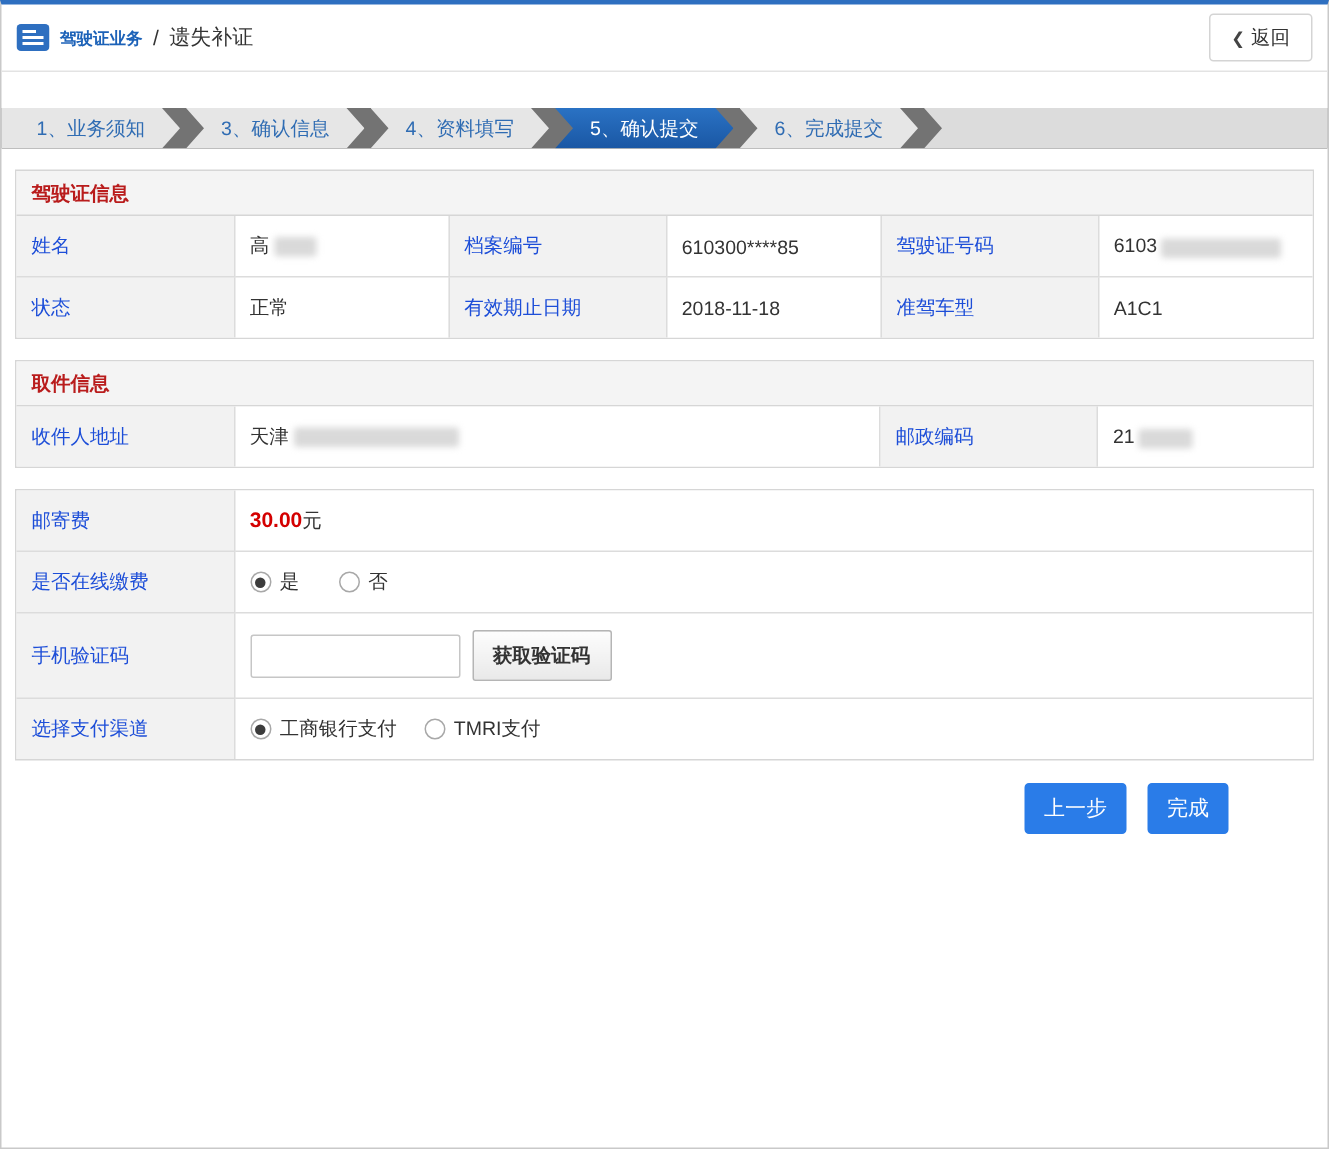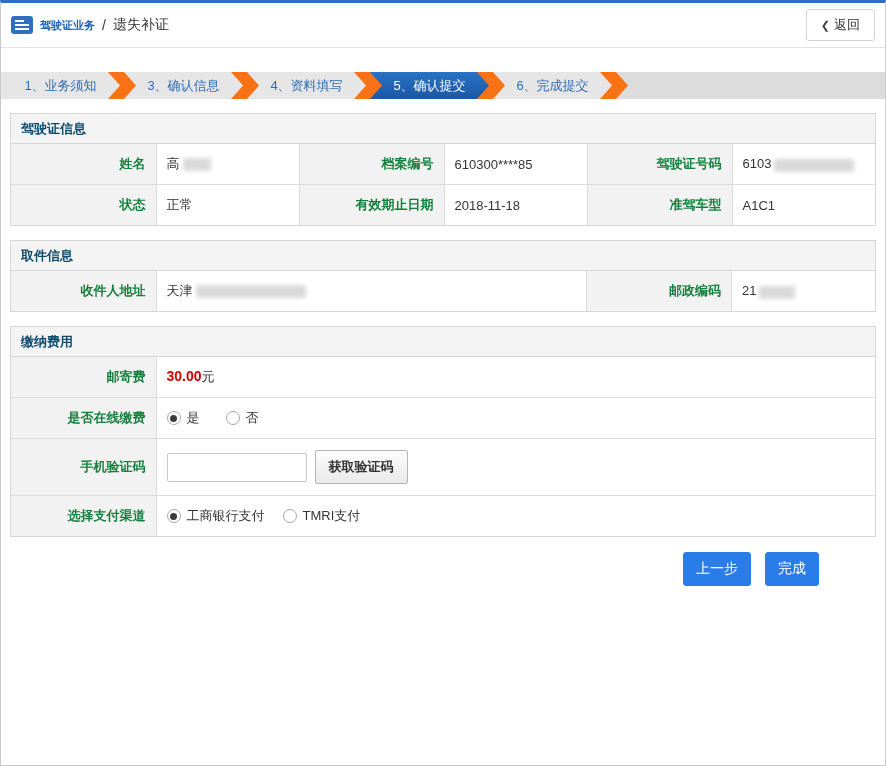--- a/index.html
+++ b/index.html
@@ -42,21 +42,21 @@
     color: #333;
     cursor: pointer;
     font-family: inherit;
   }
   .back-chev { font-size: 11px; color: #444; }
   
   .steps {
     display: flex;
     height: 27px;
     margin-top: 24px;
-    background: #f97316;
+    background: #737373;
   }
   .step {
     width: 119px;
     margin-right: 4px;
     background: #e6e6e6;
     color: #2f6cb3;
     display: flex;
     align-items: center;
     justify-content: center;
     font-size: 13px;
@@ -76,31 +76,30 @@
   }
   
   .content { padding: 0 9px; }
   .section { margin-top: 14px; border: 1px solid #d6d6d6; }
   .section-header {
     height: 30px;
     line-height: 30px;
     background: #f4f4f4;
     border-bottom: 1px solid #d6d6d6;
     font-weight: bold;
-    color: #0c4a6e;
+    color: #b91c1c;
     padding-left: 10px;
     font-size: 13px;
   }
   table { width: 100%; border-collapse: collapse; border-style: hidden; table-layout: fixed; }
   td { border: 1px solid #dcdcdc; padding: 11px 10px; font-size: 13px; vertical-align: middle; }
   td.lbl {
     background: #f2f2f2;
-    font-weight: bold;
-    text-align: right;
-    color: #15803d;
+    font-weight: normal;
+    color: #1d4ed8;
     width: 145px;
   }
   td.val { background: #fff; color: #333; }
   .redact {
     display: inline-block;
     height: 13px;
     background: #d9d9d9;
     border-radius: 2px;
     vertical-align: middle;
     filter: blur(2px);
@@ -245,21 +244,20 @@
           <td class="lbl">邮政编码</td>
           <td class="val">
             <span>21</span><span class="redact w36"></span>
           </td>
         </tr>
       </tbody>
         </table>
     </div>
 
     <div class="section">
-      <div class="section-header">缴纳费用</div>
       <table>
         <tbody>
         <tr>
           <td class="lbl">邮寄费</td>
           <td class="val">
             <span class="fee-red">30.00</span><span class="fee-unit">元</span>
           </td>
         </tr>
         <tr>
           <td class="lbl">是否在线缴费</td>

